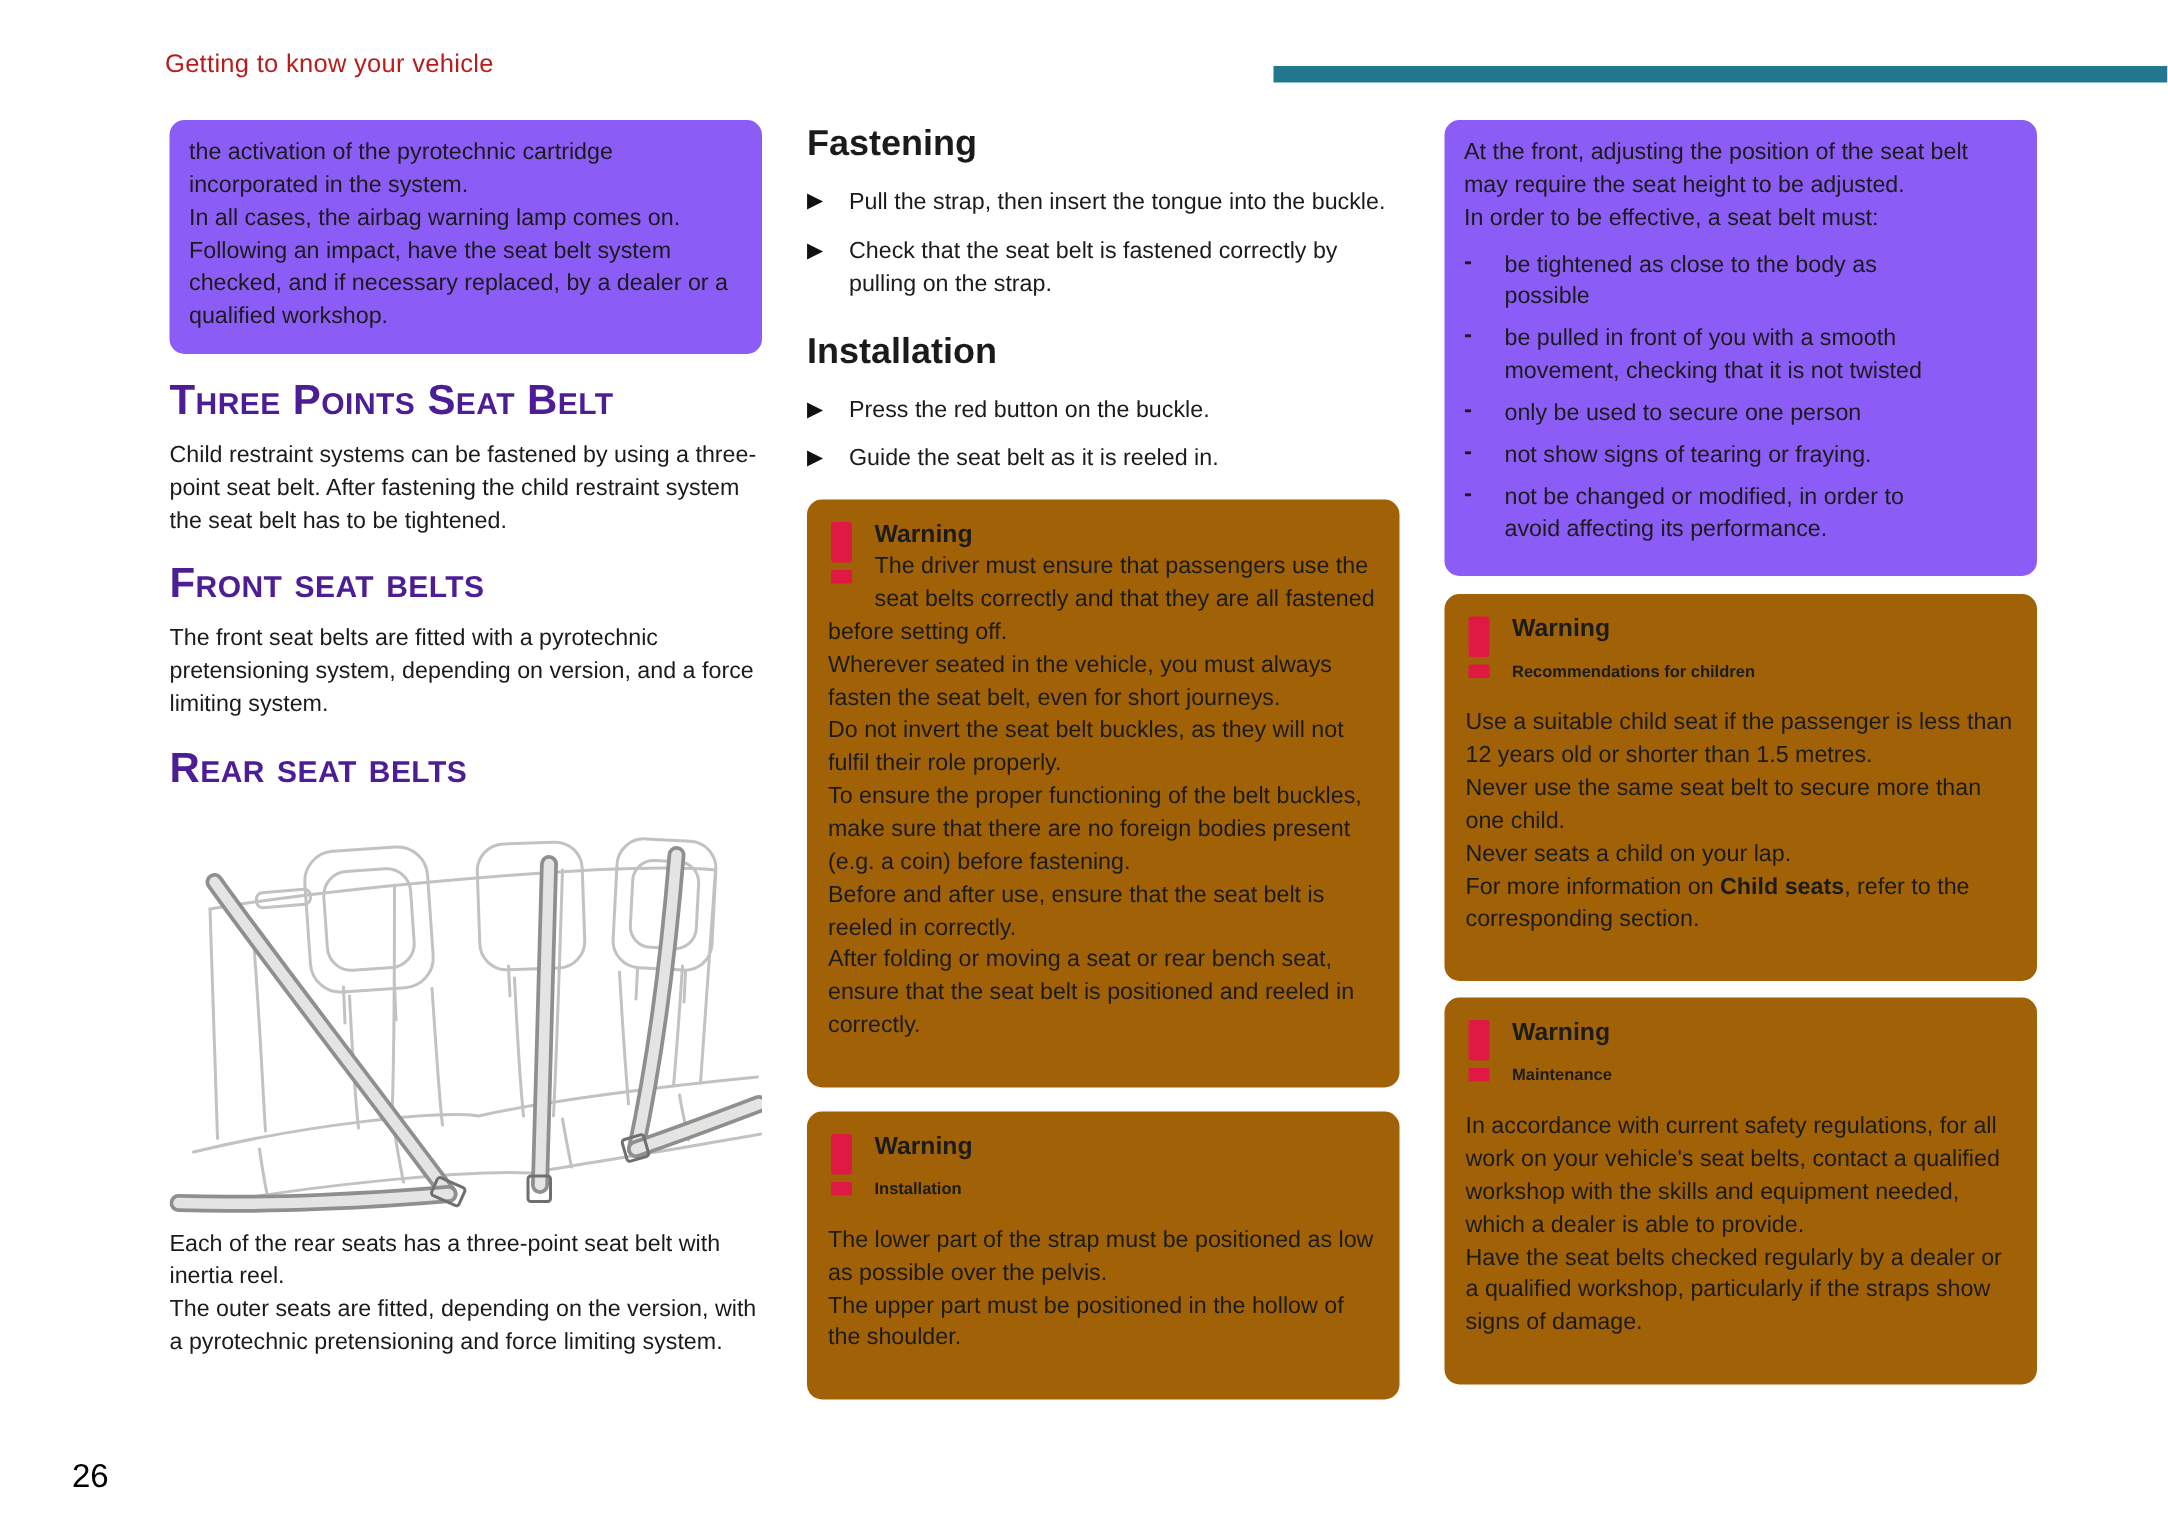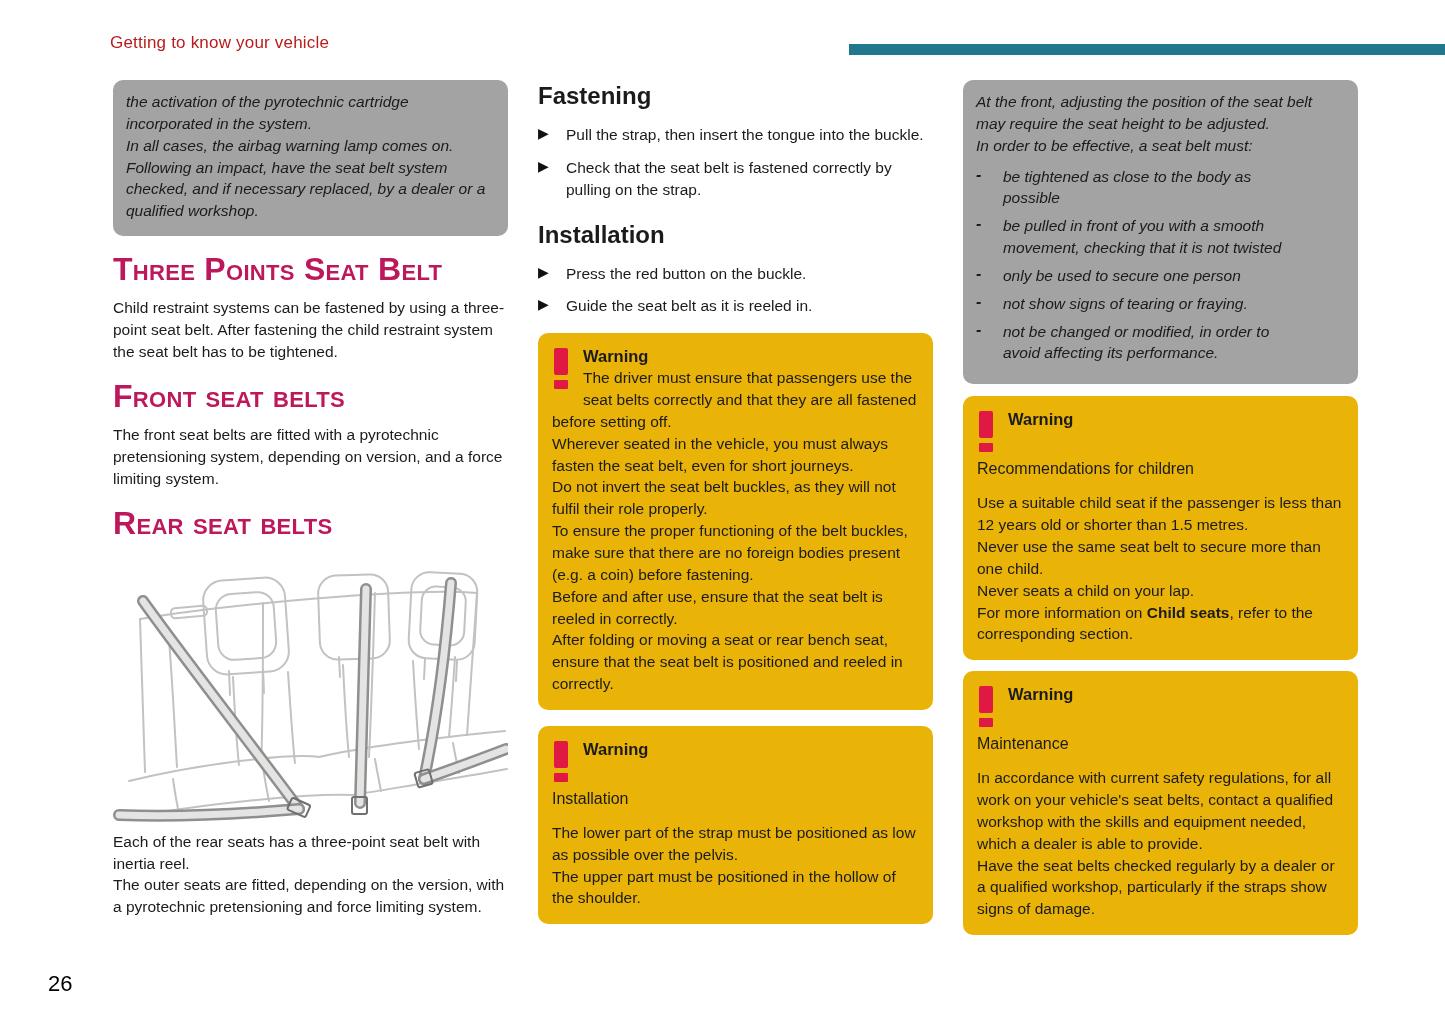--- a/index.html
+++ b/index.html
@@ -18,39 +18,39 @@
   }
   .columns {
     position:absolute; left:113px; top:80px;
     display:grid; grid-template-columns:395px 395px 395px; column-gap:30px;
     align-items:start;
   }
   .col { width:395px; }
 
   p { margin:0; font-size:15.5px; line-height:1.41; }
   .graybox {
-    background:#a3a3a3; border-radius:10px; padding:11px 13px 14px;font-style:italic;
+    background:#8b5cf6; border-radius:10px; padding:11px 13px 14px;
   }
   h2.sc {
-    font-variant:small-caps; font-weight:bold; font-size:32px;
-    letter-spacing:.3px; margin:16px 0 10px; line-height:1.1; color:#be185d;
+    font-variant:small-caps; font-weight:bold; font-size:28px;
+    letter-spacing:.3px; margin:16px 0 10px; line-height:1.1; color:#4c1d95;
   }
   h3.sub { font-size:24px; font-weight:bold; margin:2px 0 14px; }
   h3.sub.mt { margin-top:20px; }
 
   .arrow-li { display:flex; margin:0 0 11px 0; }
   .arrow-li .tri { width:28px; flex:0 0 28px; font-size:14px; padding-top:1px; color:#111; }
   .arrow-li p { flex:1; }
 
-  .warnbox { background:#eab308; border-radius:10px; padding:12px 14px 15px; margin-top:16px; }
+  .warnbox { background:#a16207; border-radius:10px; padding:12px 14px 30px; margin-top:16px; }
   .warn-icon { float:left; width:14px; margin:3px 15px 2px 2px; }
   .warn-icon .bar { width:14px; height:27px; background:#e01944; border-radius:2px; }
   .warn-icon .dot { width:14px; height:9px;  background:#e01944; border-radius:1px; margin-top:5px; }
   .warn-title { font-size:16.5px; font-weight:bold; line-height:22px; }
-  .warn-subtitle { font-size:16px; font-weight:normal; line-height:22px; margin-top:28px; }
+  .warn-subtitle { font-size:11px; font-weight:bold; line-height:22px; margin-top:7px; }
   .warn-body { margin-top:12px; }
   .warn-body-flow { }
 
   .dash-list { margin-top:9px; }
   .dash-li { display:flex; margin:0 0 6px 0; }
   .dash-li .dash { width:27px; flex:0 0 27px; font-weight:bold; }
   .dash-li p { flex:1; max-width:305px; }
 
   .illustration { margin:6px 0 2px 0; }
 

